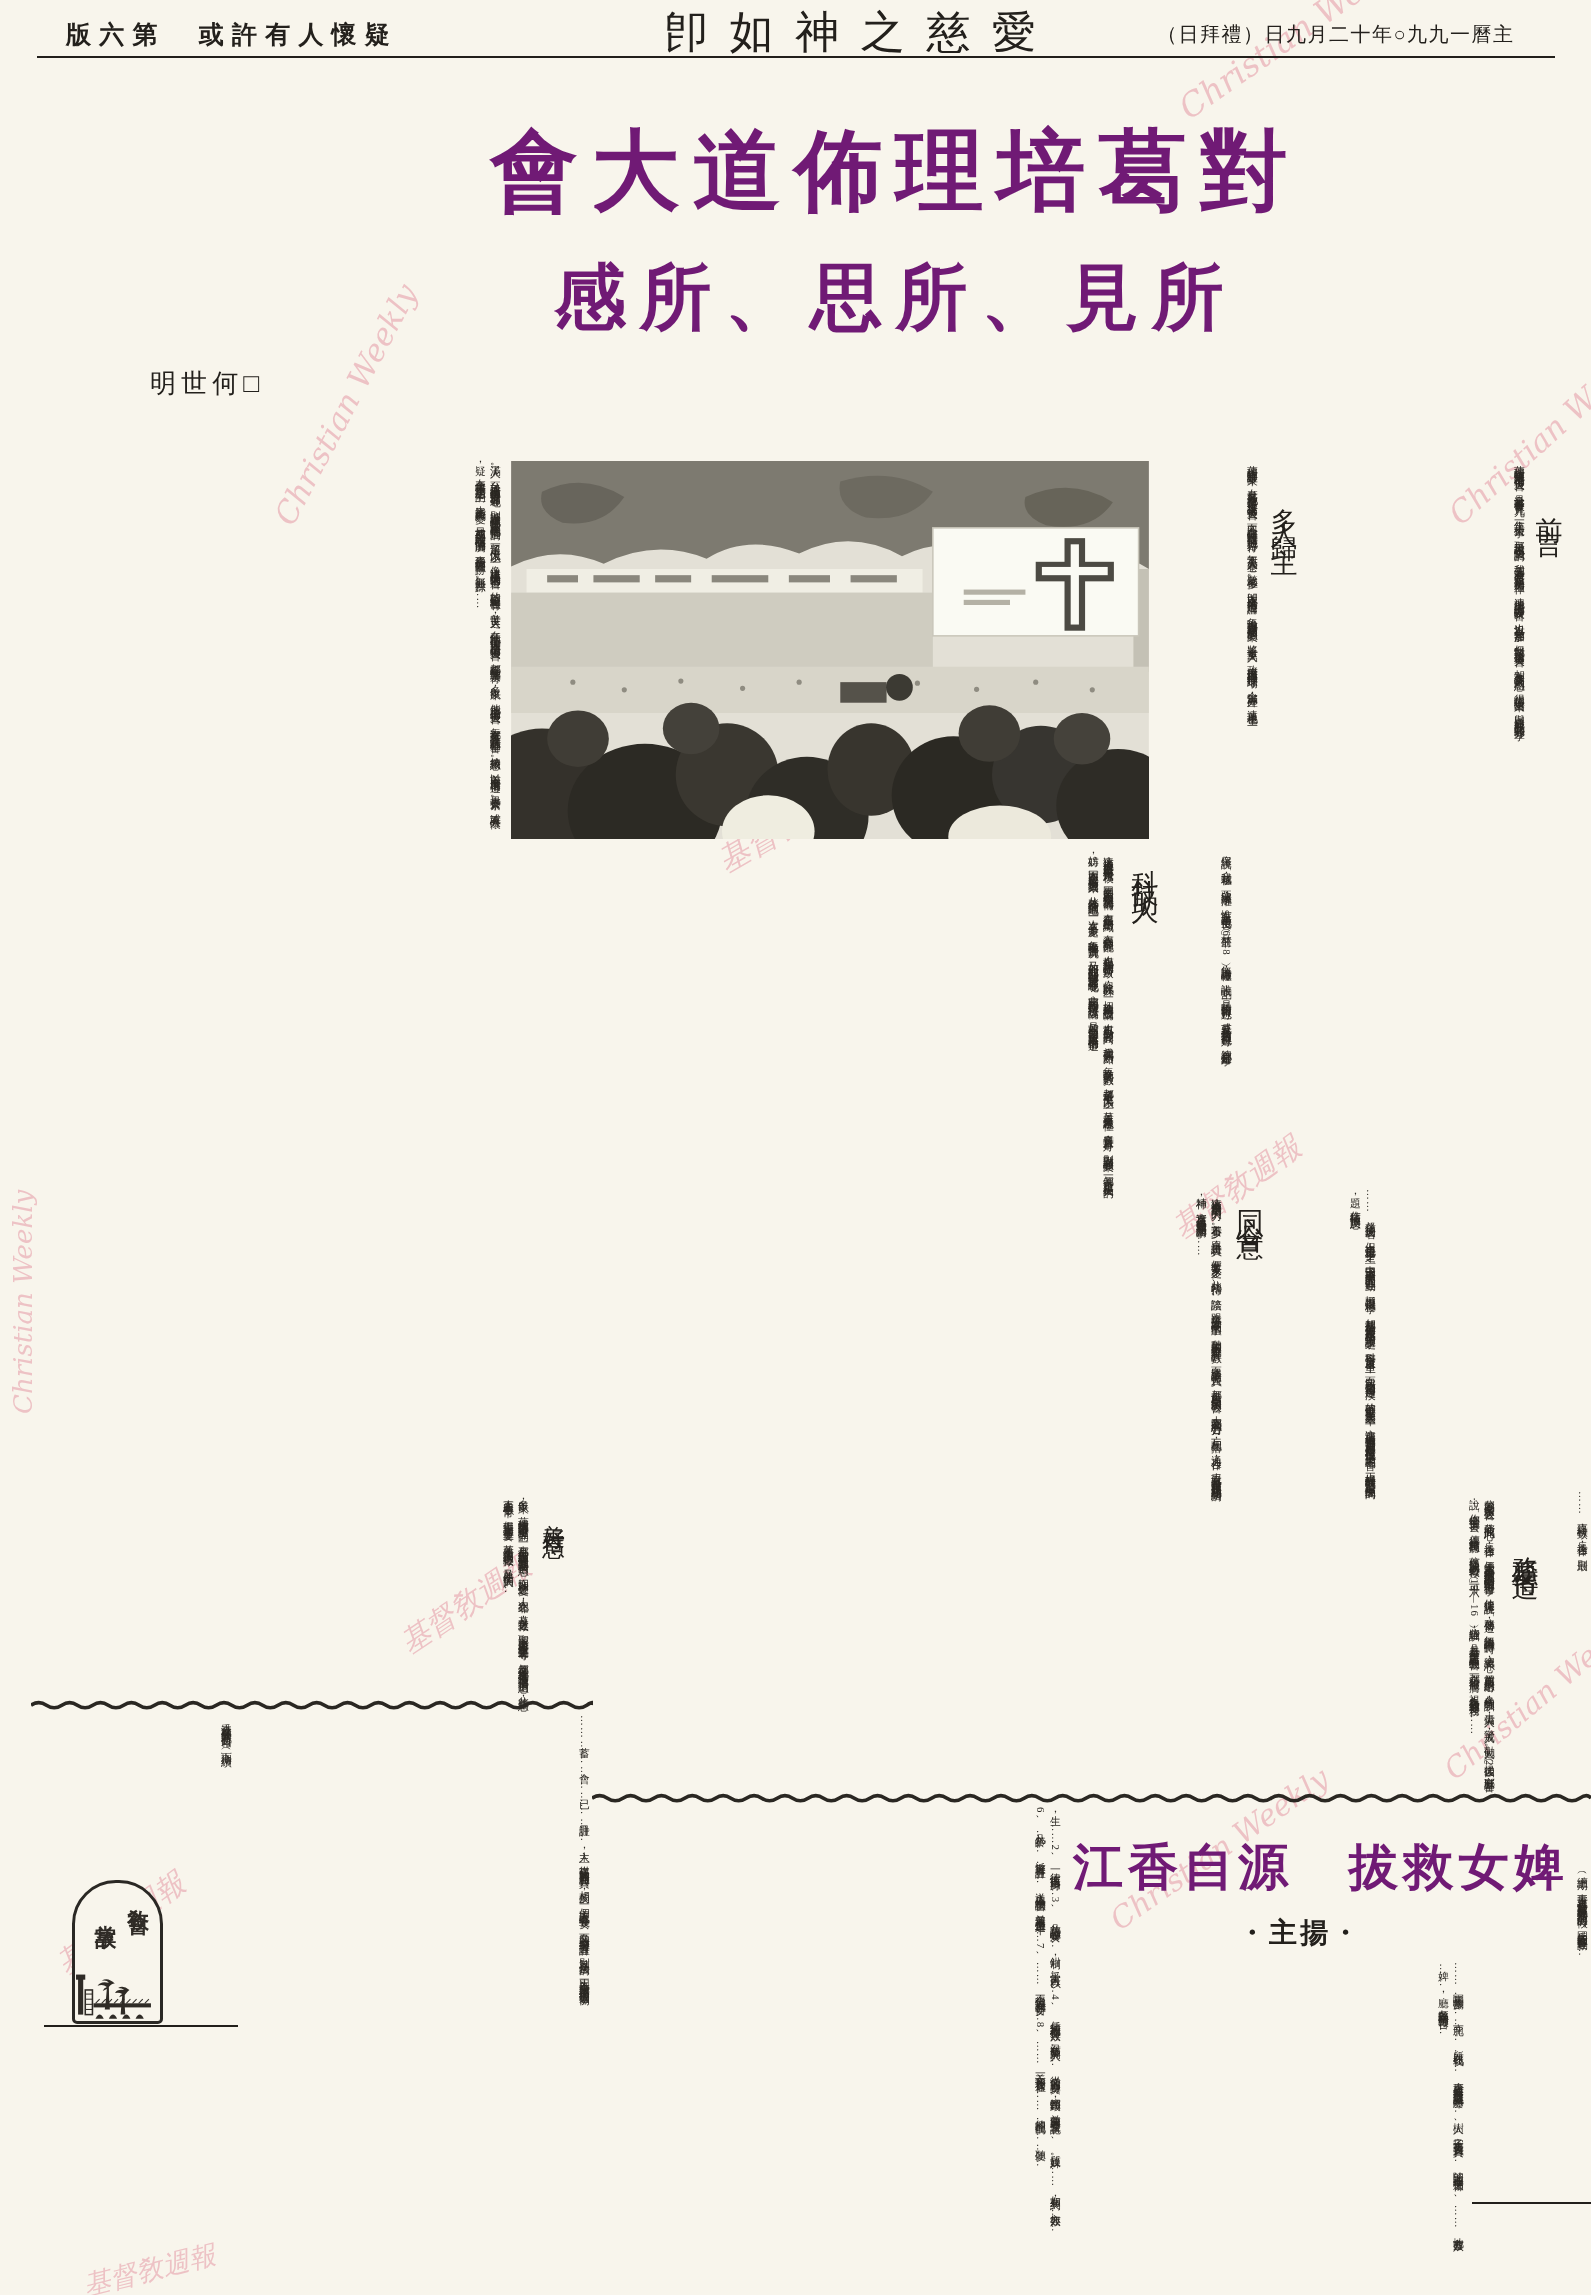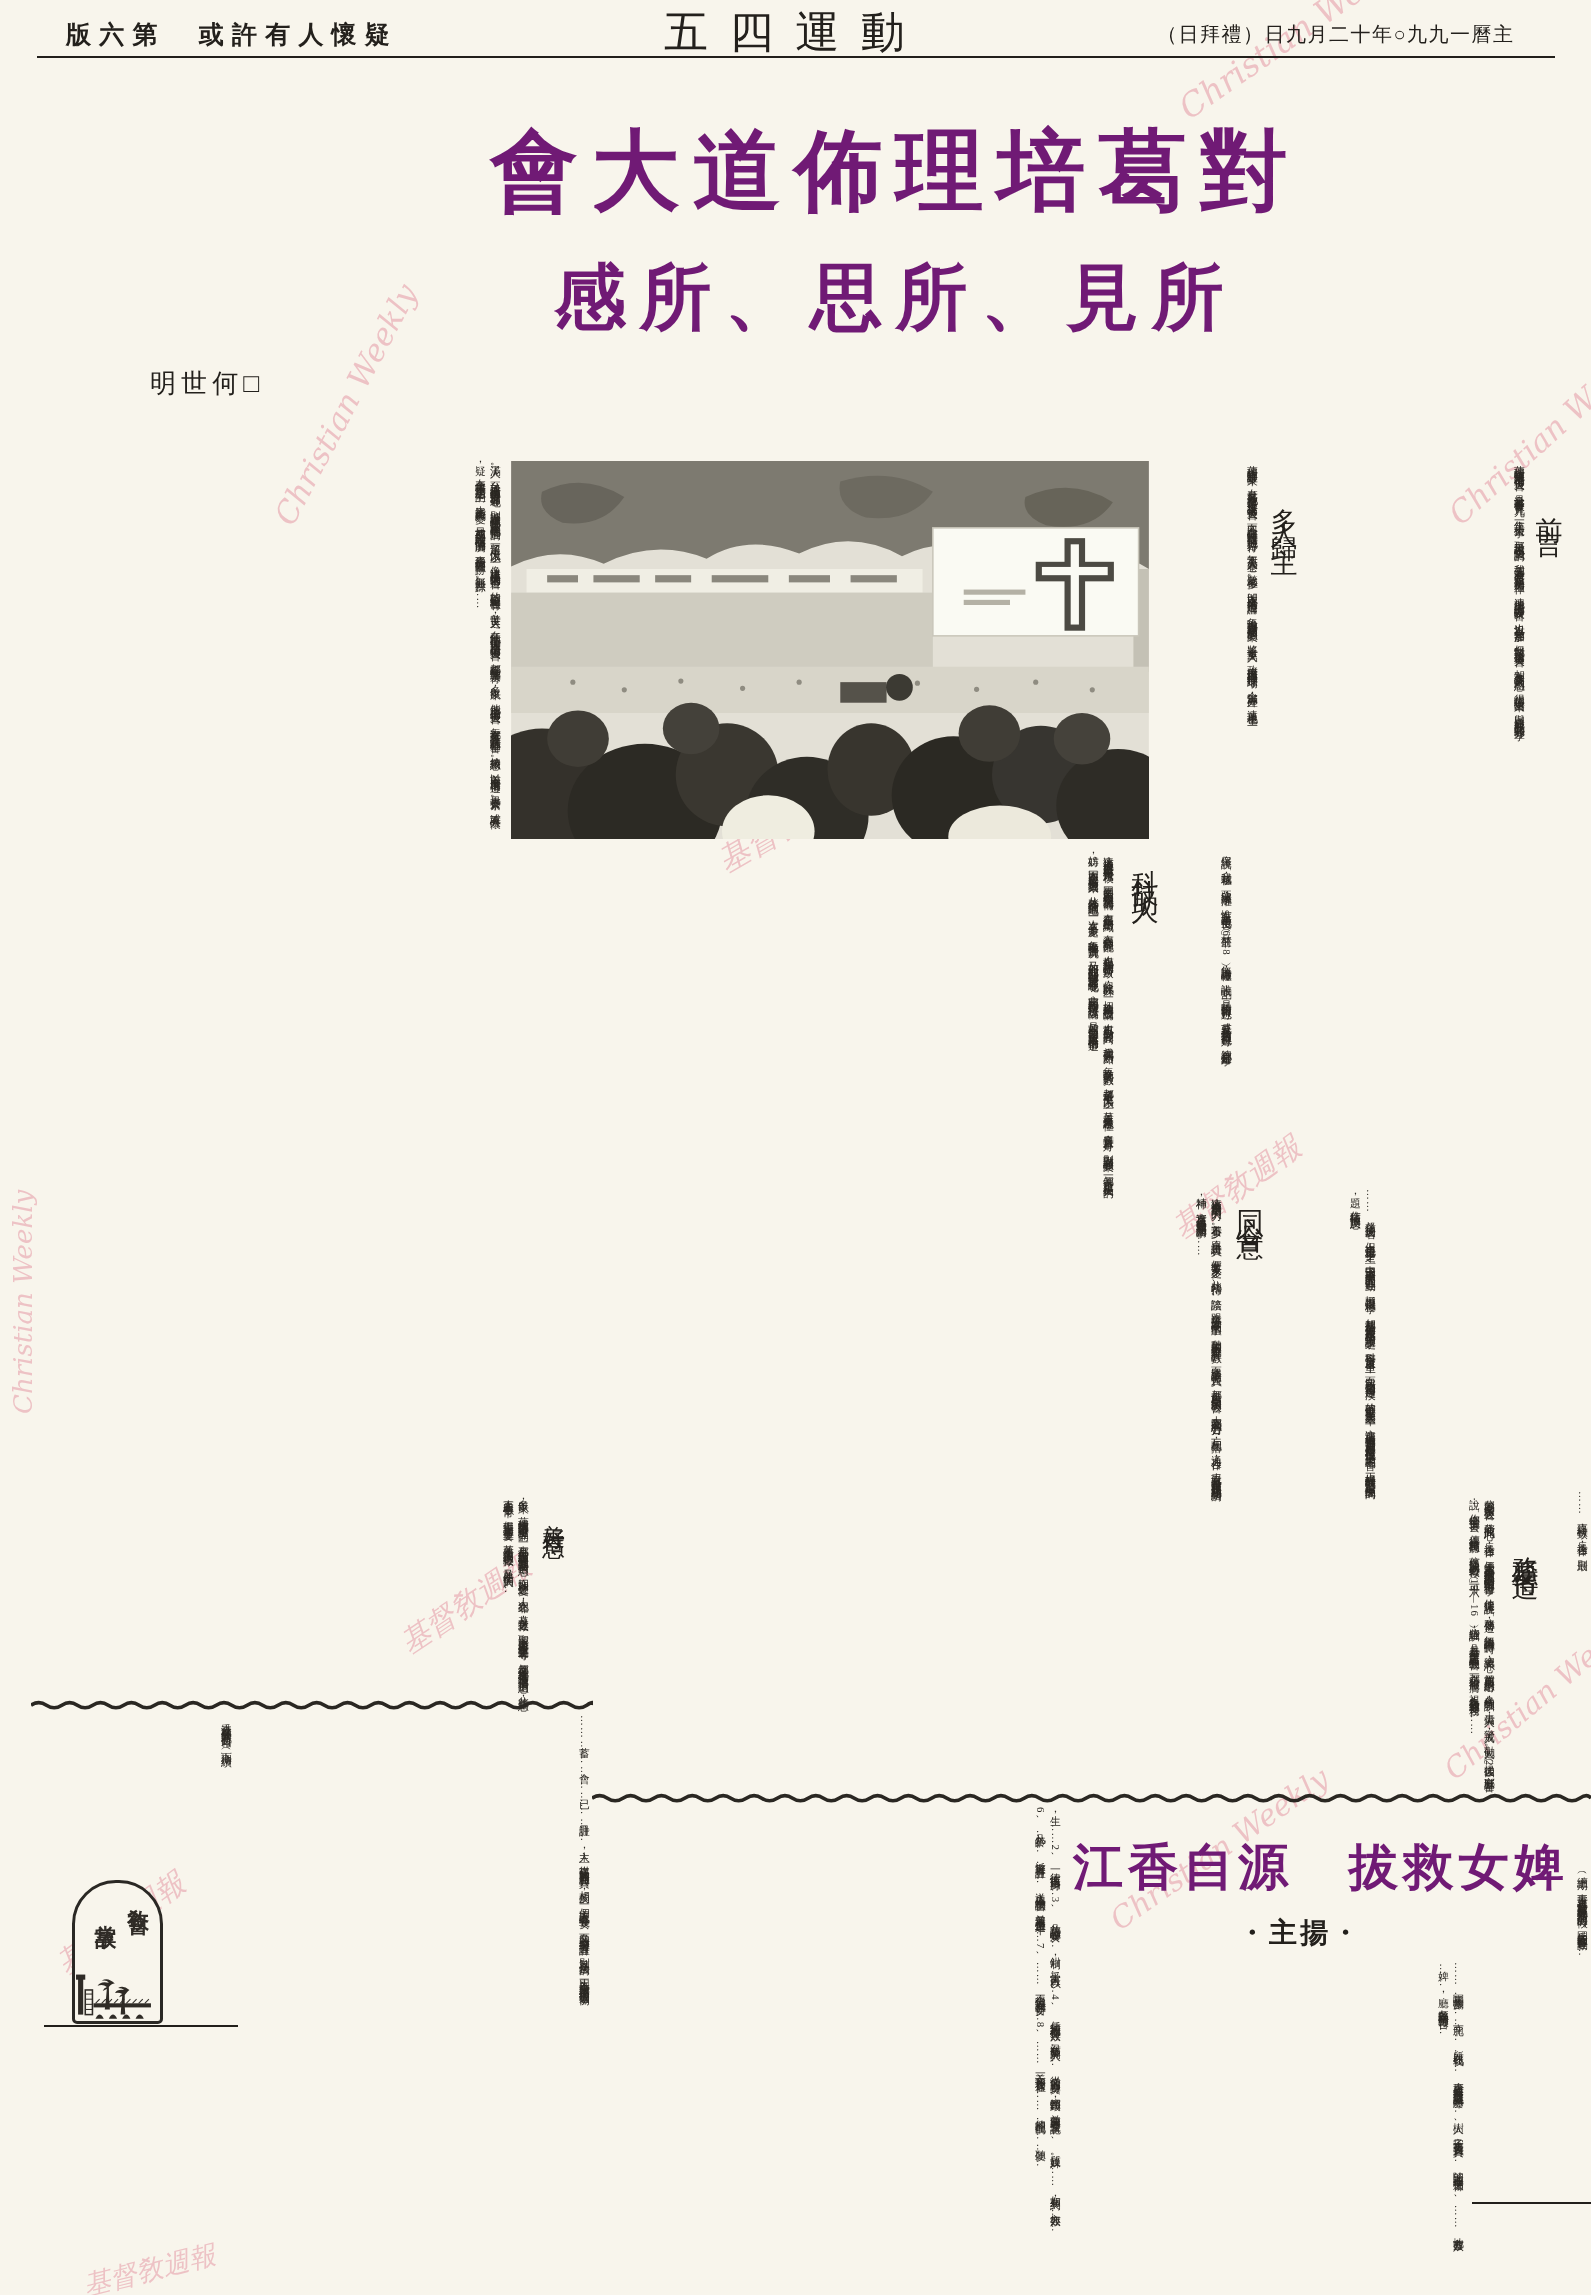--- a/index.html
+++ b/index.html
@@ -26,21 +26,21 @@
 <div class="abs wm" style="left:710px;top:802px;font-size:32px;transform:rotate(-30deg);">基督敎週報</div>
 <div class="abs wm" style="left:1162px;top:1167px;font-size:30px;transform:rotate(-36deg);">基督敎週報</div>
 <div class="abs wm" style="left:391px;top:1584px;font-size:30px;transform:rotate(-34deg);">基督敎週報</div>
 <div class="abs wm" style="left:1419px;top:1676px;font-size:29px;transform:rotate(-40deg);">Christian Weekly</div>
 <div class="abs wm" style="left:1090px;top:1831px;font-size:30px;transform:rotate(-35deg);">Christian Weekly</div>
 <div class="abs wm" style="left:46px;top:1903px;font-size:30px;transform:rotate(-36deg);">基督敎週報</div>
 <div class="abs wm" style="left:82px;top:2252px;font-size:27px;transform:rotate(-14deg);">基督敎週報</div>
 <div class="abs wm" style="left:8.2px;top:1414px;font-size:26px;transform:rotate(-90deg);transform-origin:0 0;">Christian Weekly</div>
 
 <div class="abs blk" style="left:66px;top:17.5px;font-size:25px;letter-spacing:8.2px;font-weight:700;">版六第　或許有人懷疑</div>
-<div class="abs blk" style="left:664px;top:3.1px;font-size:44px;letter-spacing:21.6px;font-weight:400;">五四運動</div>
+<div class="abs blk" style="left:664px;top:3.1px;font-size:44px;letter-spacing:21.6px;font-weight:400;">卽如神之慈愛</div>
 <div class="abs blk" style="left:1157px;top:20.6px;font-size:20px;letter-spacing:1.5px;">（日拜禮）日九月二十年○九九一曆主</div>
 <div class="abs rule" style="left:37px;top:56px;width:1518px;height:2.1px;"></div>
 
 <div class="abs blk headline" style="left:490px;top:112px;font-size:88px;letter-spacing:13.4px;">會大道佈理培葛對</div>
 <div class="abs blk headline" style="left:554px;top:250px;font-size:72px;letter-spacing:13.4px;">感所、思所、見所</div>
 <div class="abs blk" style="left:150px;top:366px;font-size:26px;letter-spacing:5.1px;text-align:right;">明世何□</div>
 
 <div class="abs blk" style="left:511px;top:461px;width:638px;height:378px;">
   <svg width="638" height="378" viewBox="0 0 1240 735">
     <rect x="0" y="0" width="1240" height="735" fill="#e3e0d6"></rect>

